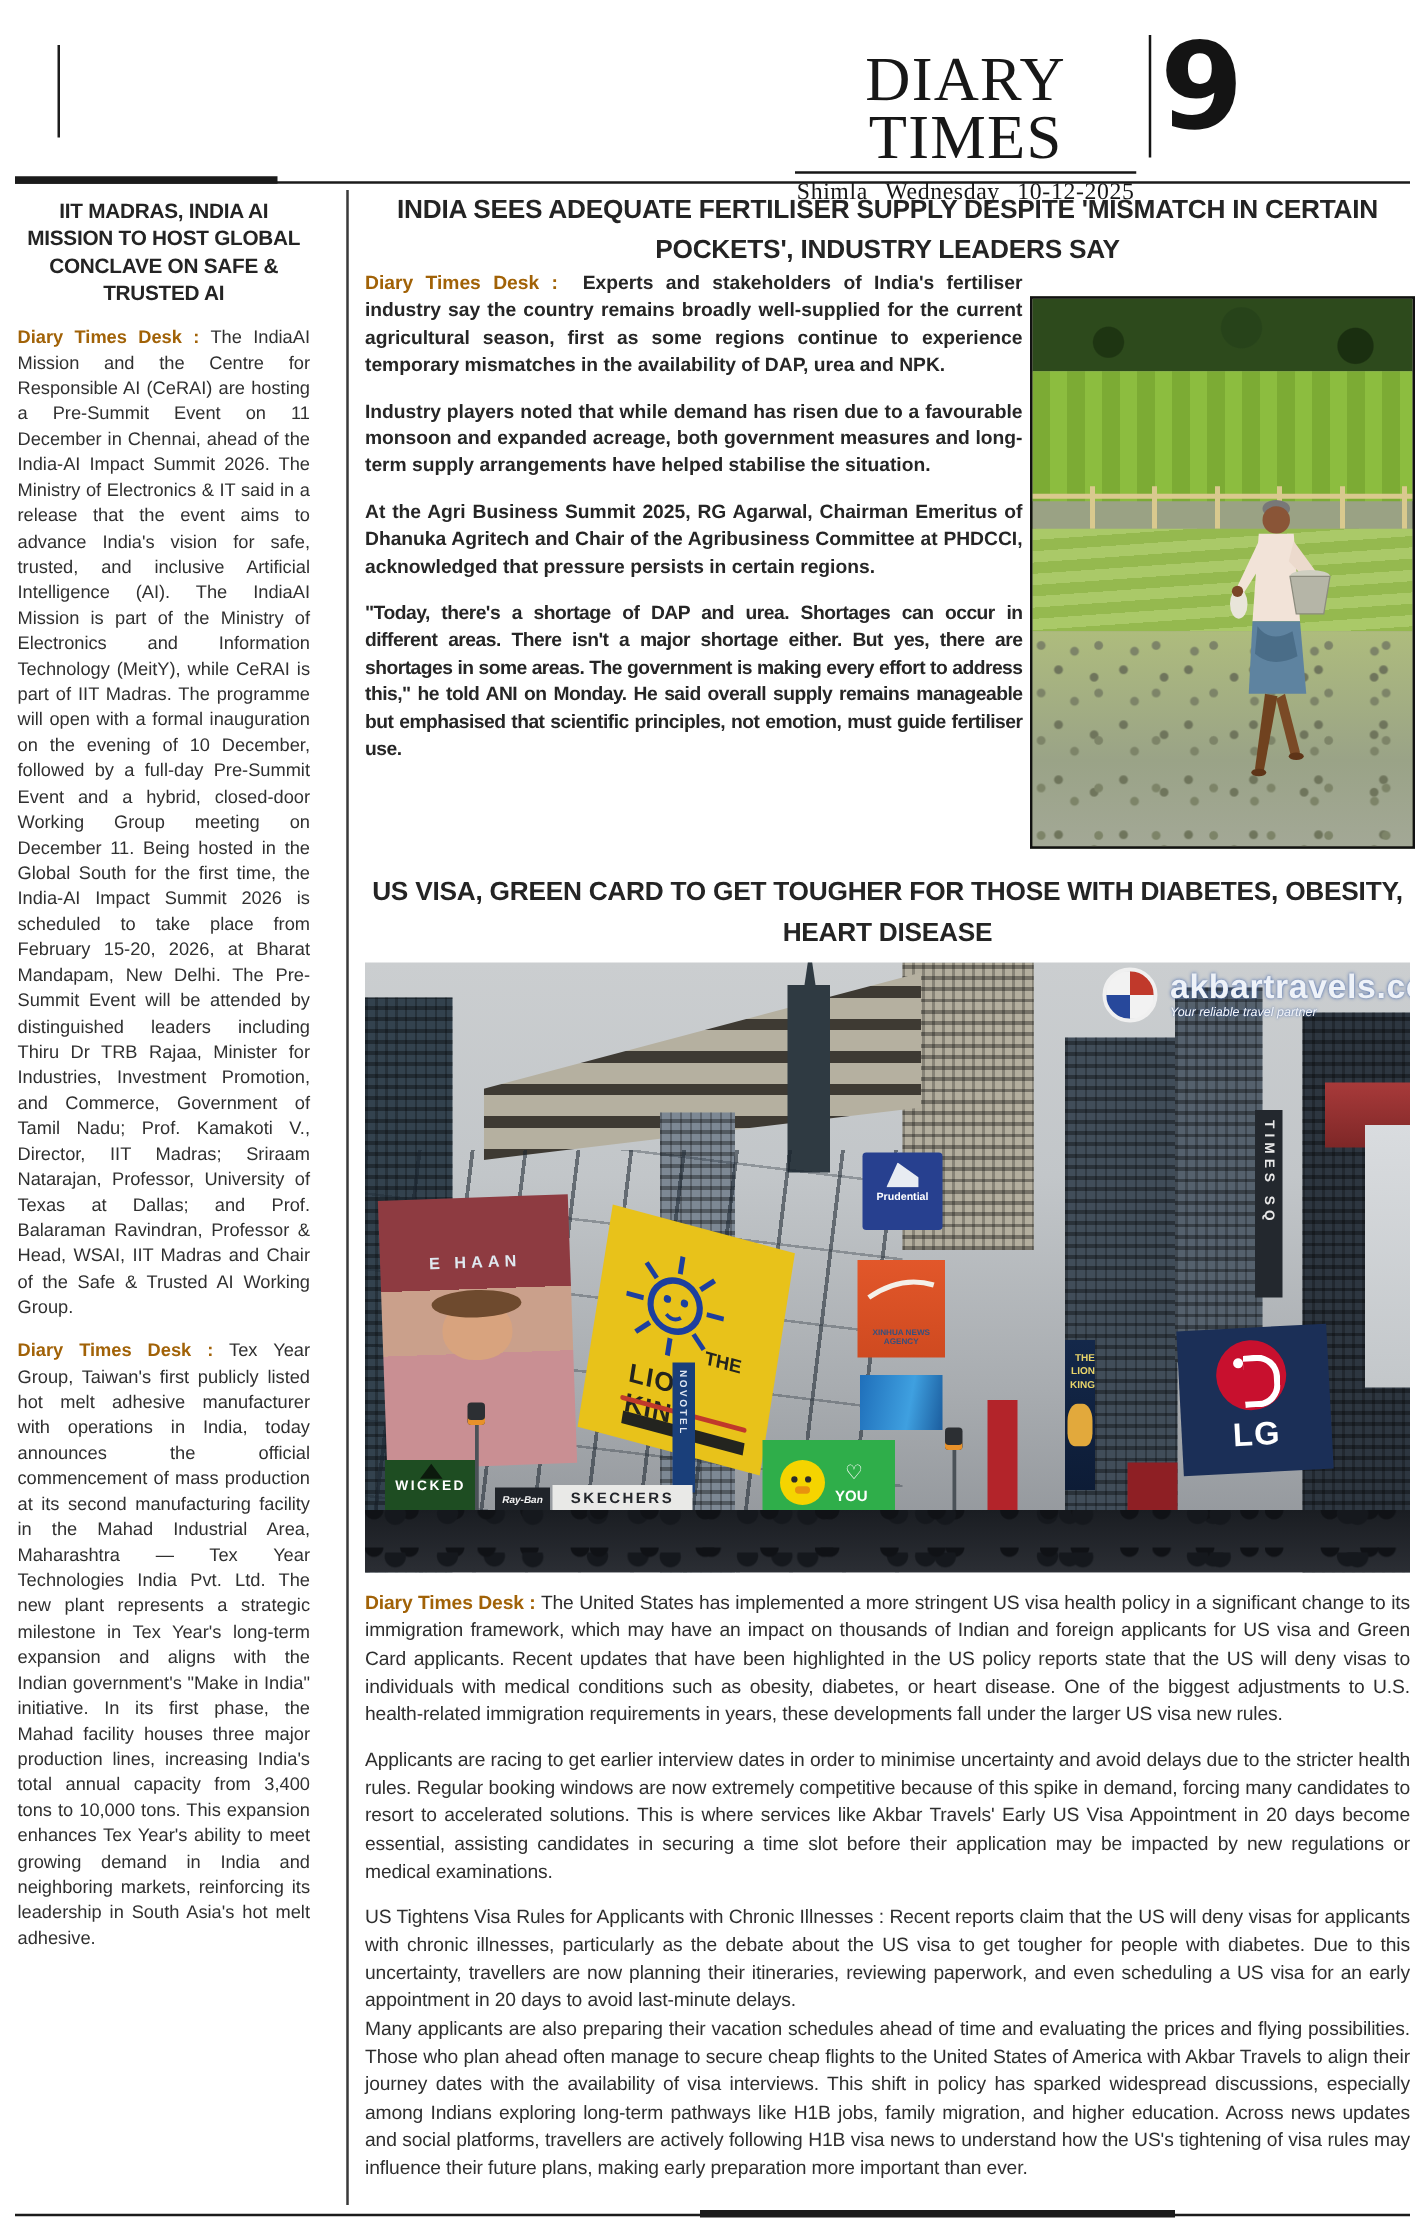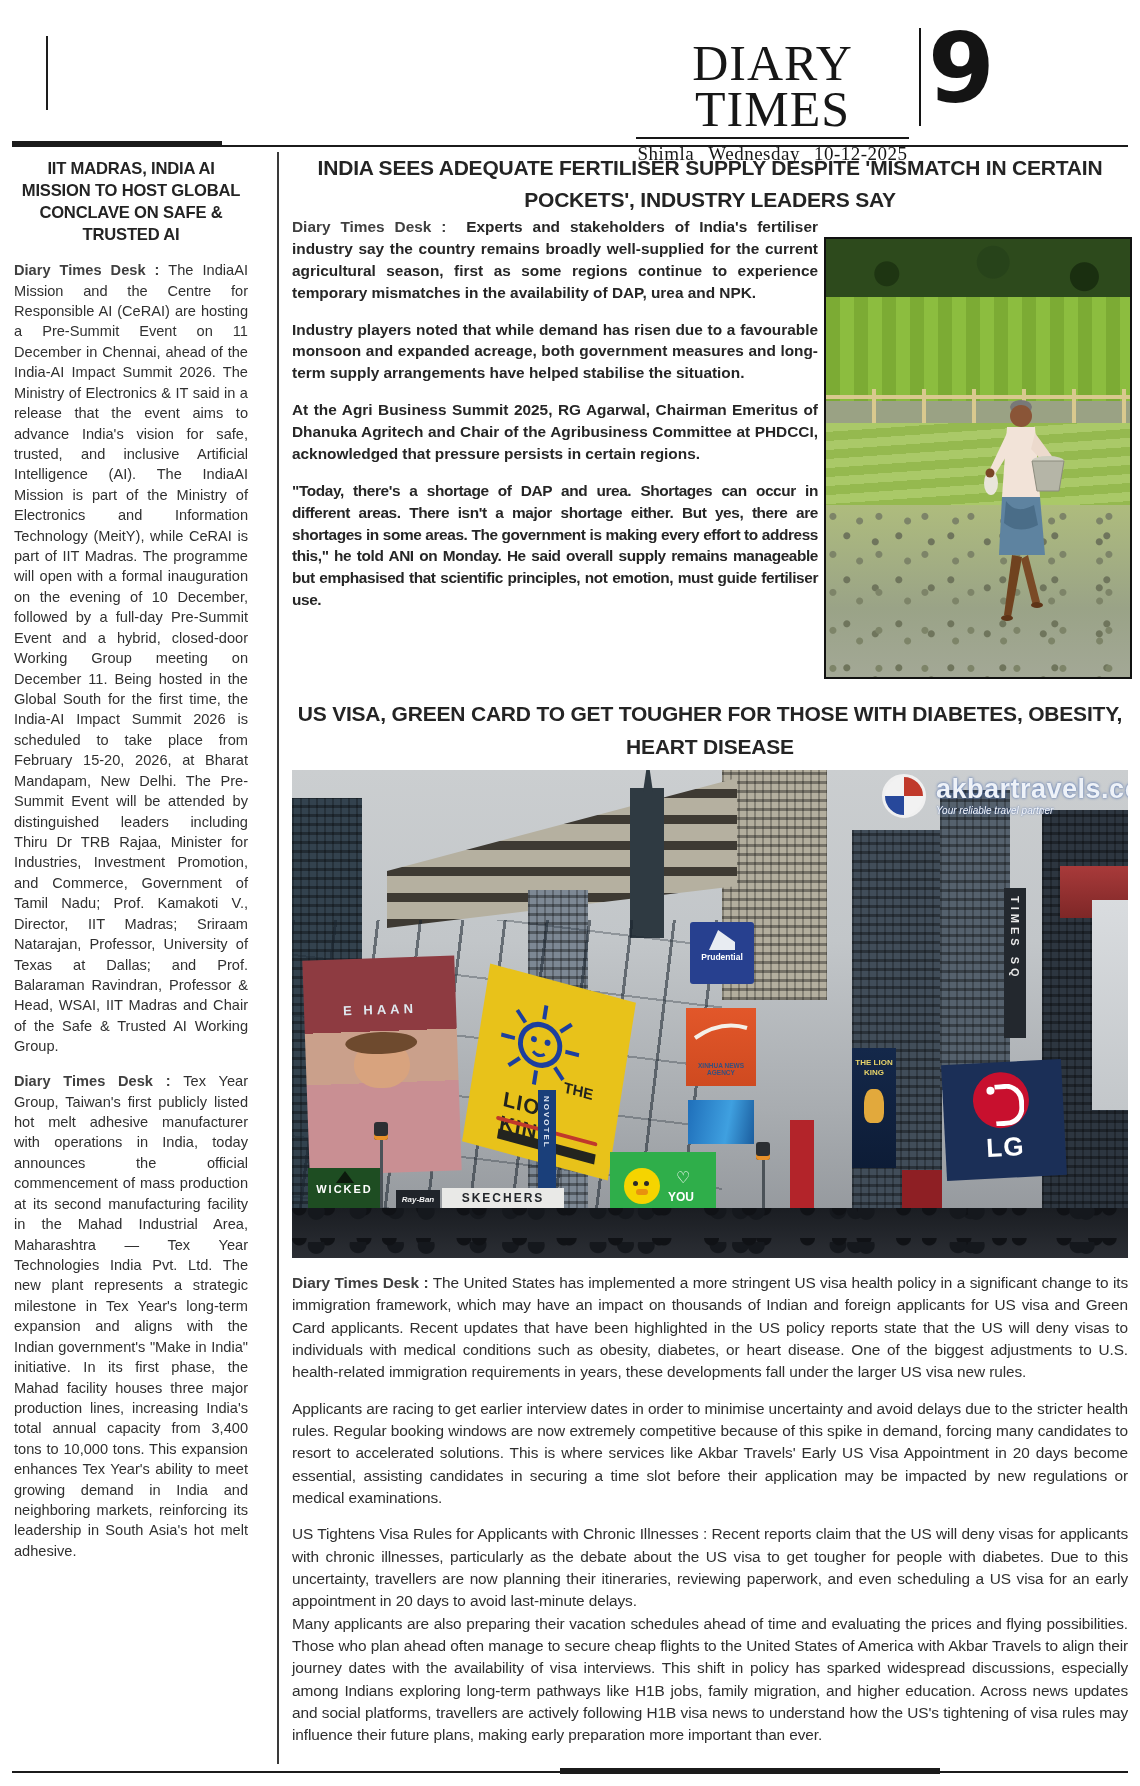--- a/index.html
+++ b/index.html
@@ -30,21 +30,21 @@
   .rule-bottom{left:12px;top:1771px;width:1116px;height:2px;}
   .rule-bottom-seg{left:560px;top:1768px;width:380px;height:6px;}
   .vdivider{left:277px;top:152px;width:2px;height:1612px;background:#3a3a3a;}
 
   
   .leftcol{left:14px;top:154px;width:234px;}
   .small-head{font-size:16.6px;font-weight:800;text-align:center;
     line-height:1.32;color:#242424;margin:4px 0 10px 0;letter-spacing:-.2px;}
   .small-head.second{margin-top:18px;}
   .colbody{font-size:14.6px;line-height:1.4;text-align:justify;color:#303030;}
-  .lead{font-weight:bold;color:#404040;}
+  .lead{font-weight:bold;color:#a16207;}
 
   
   .headA{left:292px;top:152px;width:836px;text-align:center;font-size:21px;
     font-weight:800;line-height:1.5;color:#242424;letter-spacing:-.2px;}
   .bodyA{left:292px;top:216px;width:526px;}
   .bodyA p{margin:0 0 15px 0;font-size:15.4px;font-weight:bold;line-height:1.42;
     text-align:justify;color:#262626;}
   .bodyA p.quote{letter-spacing:-.4px;}
   .photoA{left:824px;top:237px;width:304px;height:438px;border:2px solid #111;
     overflow:hidden;background:#9aa284;}
@@ -248,35 +248,35 @@
     <div class="abs" style="left:652px;top:292px;width:120px;height:116px;background:#1b2f57;transform:rotate(-3deg);">
       <div style="position:absolute;left:30px;top:10px;width:56px;height:56px;border-radius:50%;background:#c8102e;">
         <div style="position:absolute;left:14px;top:14px;width:8px;height:8px;border-radius:50%;background:#fff;"></div>
         <div style="position:absolute;left:22px;top:12px;width:24px;height:32px;border:5px solid #fff;border-left:none;border-radius:0 18px 18px 0;"></div>
       </div>
       <div class="sign-txt" style="font-size:26px;margin-top:70px;letter-spacing:1px;">LG</div>
     </div>
 
     <div class="abs" style="left:800px;top:130px;width:36px;height:210px;background:linear-gradient(#d9dcdf,#c3c7ca);"></div>
 
-    <div class="abs" style="left:560px;top:278px;width:44px;height:120px;background:linear-gradient(#14284a,#0d1c36);text-align:center;">
+    <div class="abs" style="left:560px;top:302px;width:24px;height:120px;background:linear-gradient(#14284a,#0d1c36);text-align:right;">
       <div style="color:#e8d46a;font-size:8px;font-weight:bold;margin-top:10px;line-height:1.3;">THE LION KING</div>
       <div style="width:20px;height:34px;margin:10px auto 0 auto;background:#e2a93c;border-radius:40% 40% 30% 30%;"></div>
     </div>
 
     <div class="abs" style="left:246px;top:320px;width:18px;height:104px;background:#1a3f7a;">
       <div style="writing-mode:vertical-rl;color:#dfe6f2;font-size:8px;font-weight:bold;letter-spacing:2px;margin:6px auto 0 4px;">NOVOTEL</div>
     </div>
 
     <div class="abs" style="left:16px;top:398px;width:73px;height:42px;background:#1e4d22;text-align:center;">
       <div style="width:0;height:0;margin:3px auto 0 auto;border-left:9px solid transparent;border-right:9px solid transparent;border-bottom:12px solid #0c1a0d;"></div>
       <div class="sign-txt" style="font-size:11px;letter-spacing:2px;">WICKED</div>
     </div>
 
-    <div class="abs" style="left:150px;top:418px;width:122px;height:24px;background:#e9e9e7;text-align:center;">
+    <div class="abs" style="left:150px;top:418px;width:112px;height:24px;background:#e9e9e7;text-align:center;">
       <div style="font-size:12px;font-weight:bold;color:#23262b;letter-spacing:2px;margin-top:3px;">SKECHERS</div>
     </div>
 
     <div class="abs" style="left:104px;top:420px;width:44px;height:22px;background:#20242a;text-align:center;">
       <div style="font-size:8px;font-style:italic;font-weight:bold;color:#f2f2f2;margin-top:5px;">Ray-Ban</div>
     </div>
 
     <div class="abs" style="left:318px;top:382px;width:106px;height:72px;background:#2fae4a;">
       <div style="position:absolute;left:14px;top:16px;width:36px;height:36px;border-radius:50%;background:#f5d400;">
         <div style="position:absolute;left:9px;top:13px;width:5px;height:5px;border-radius:50%;background:#2a2a2a;"></div>

